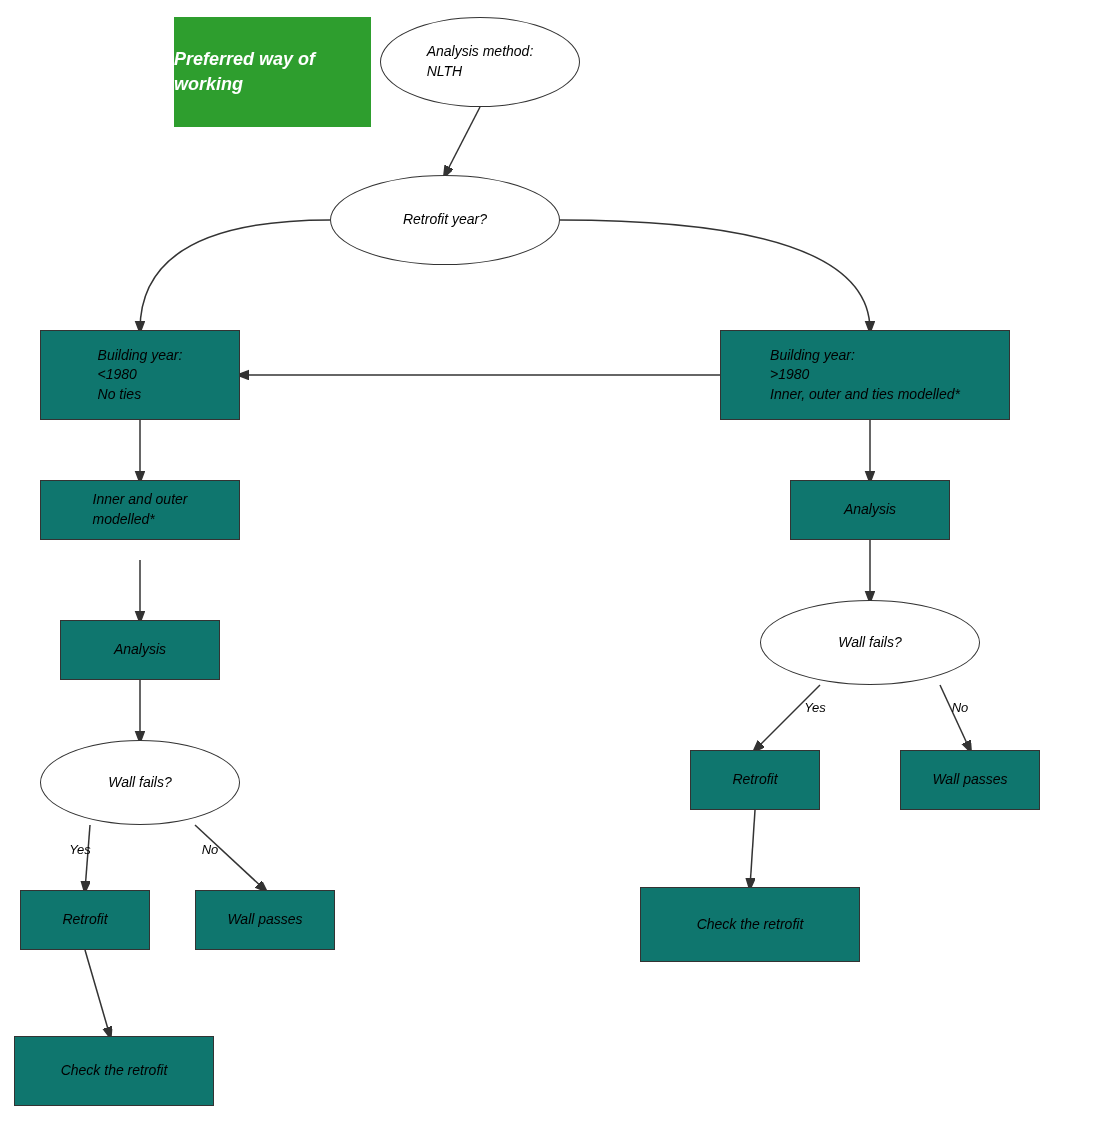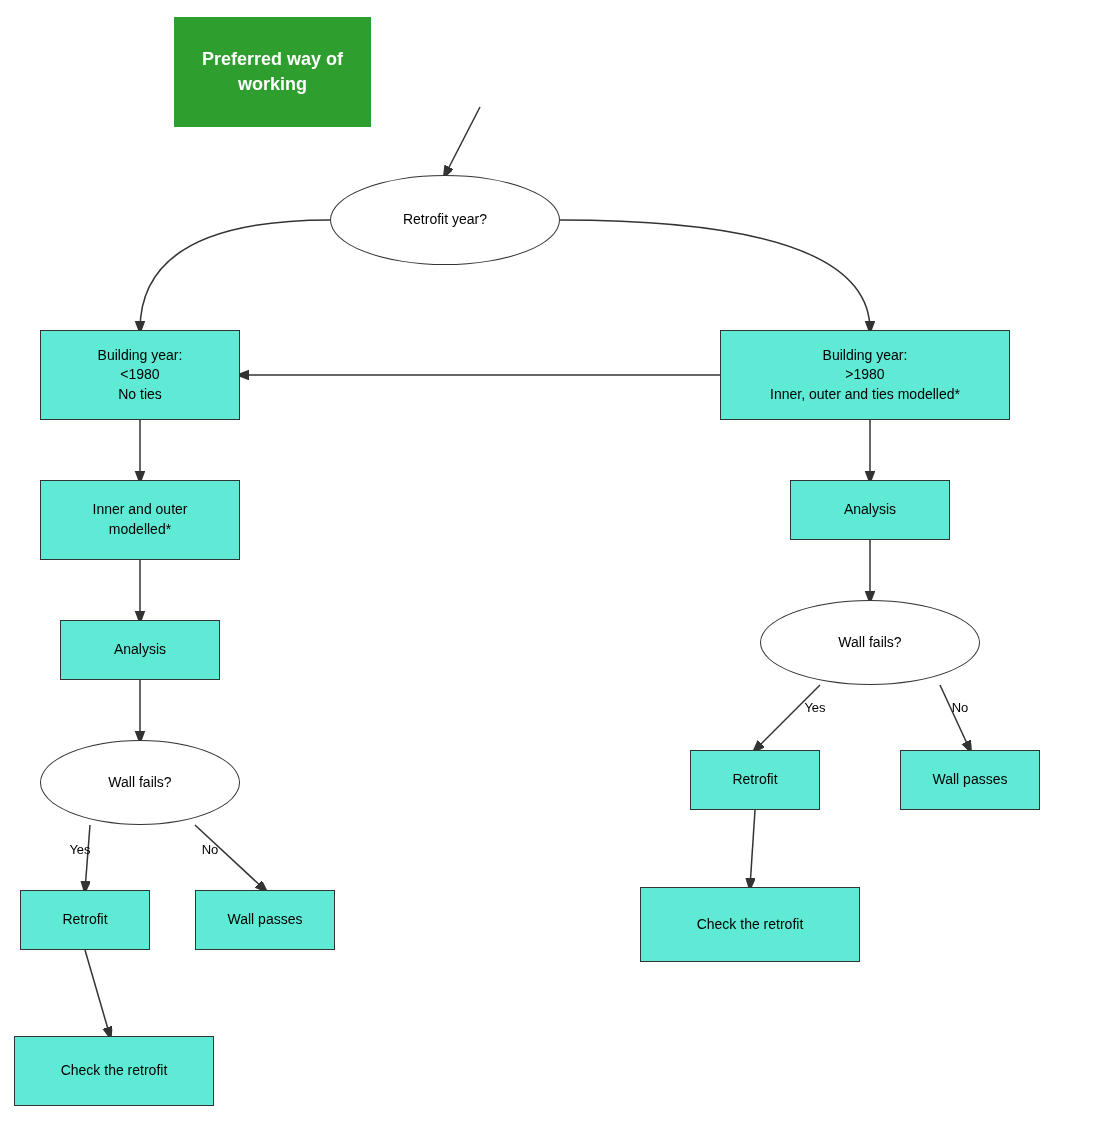--- a/index.html
+++ b/index.html
@@ -18,27 +18,28 @@
       width: 1096px;
       height: 1126px;
     }
 
     
     .node {
       position: absolute;
       display: flex;
       align-items: center;
       justify-content: center;
-      text-align: center;
+      text-align: left;
       line-height: 1.4;
+      font-style: italic;
     }
 
     .rect {
       border: 1.5px solid #333;
-      background: #5eead4;
+      background: #0f766e;
     }
 
     .ellipse {
       border: 1.5px solid #333;
       border-radius: 50%;
       background: #fff;
     }
 
     .green-box {
       background: #2e9e2e;
@@ -111,34 +112,37 @@
 
     <path d="M 730 375 Q 510 375 510 375 Q 360 375 240 375" marker-end="url(#arrowhead)"></path>
 
   </svg>
 
   <div class="node green-box rect" style="left:174px; top:17px; width:197px; height:110px; font-size:18px; font-weight:bold;">
     <span>Preferred way
 of working</span>
   </div>
 
+  <div class="node ellipse" style="left:380px; top:17px; width:200px; height:90px;">
+    <span>Analysis method:<br>NLTH</span>
+  </div>
 
   <div class="node ellipse" style="left:330px; top:175px; width:230px; height:90px;">
     <span>Retrofit year?</span>
   </div>
 
   <div class="node rect" style="left:40px; top:330px; width:200px; height:90px;">
     <span>Building year:<br>&lt;1980<br>No ties</span>
   </div>
 
   <div class="node rect" style="left:720px; top:330px; width:290px; height:90px;">
     <span>Building year:<br>&gt;1980<br>Inner, outer and ties modelled*</span>
   </div>
 
-  <div class="node rect" style="left:40px; top:480px; width:200px; height:80px;">
+  <div class="node rect" style="left:40px; top:480px; width:200px; height:60px;">
     <span>Inner and outer<br>modelled*</span>
   </div>
 
   <div class="node rect" style="left:60px; top:620px; width:160px; height:60px;">
     <span>Analysis</span>
   </div>
 
   <div class="node ellipse" style="left:40px; top:740px; width:200px; height:85px;">
     <span>Wall fails?</span>
   </div>

